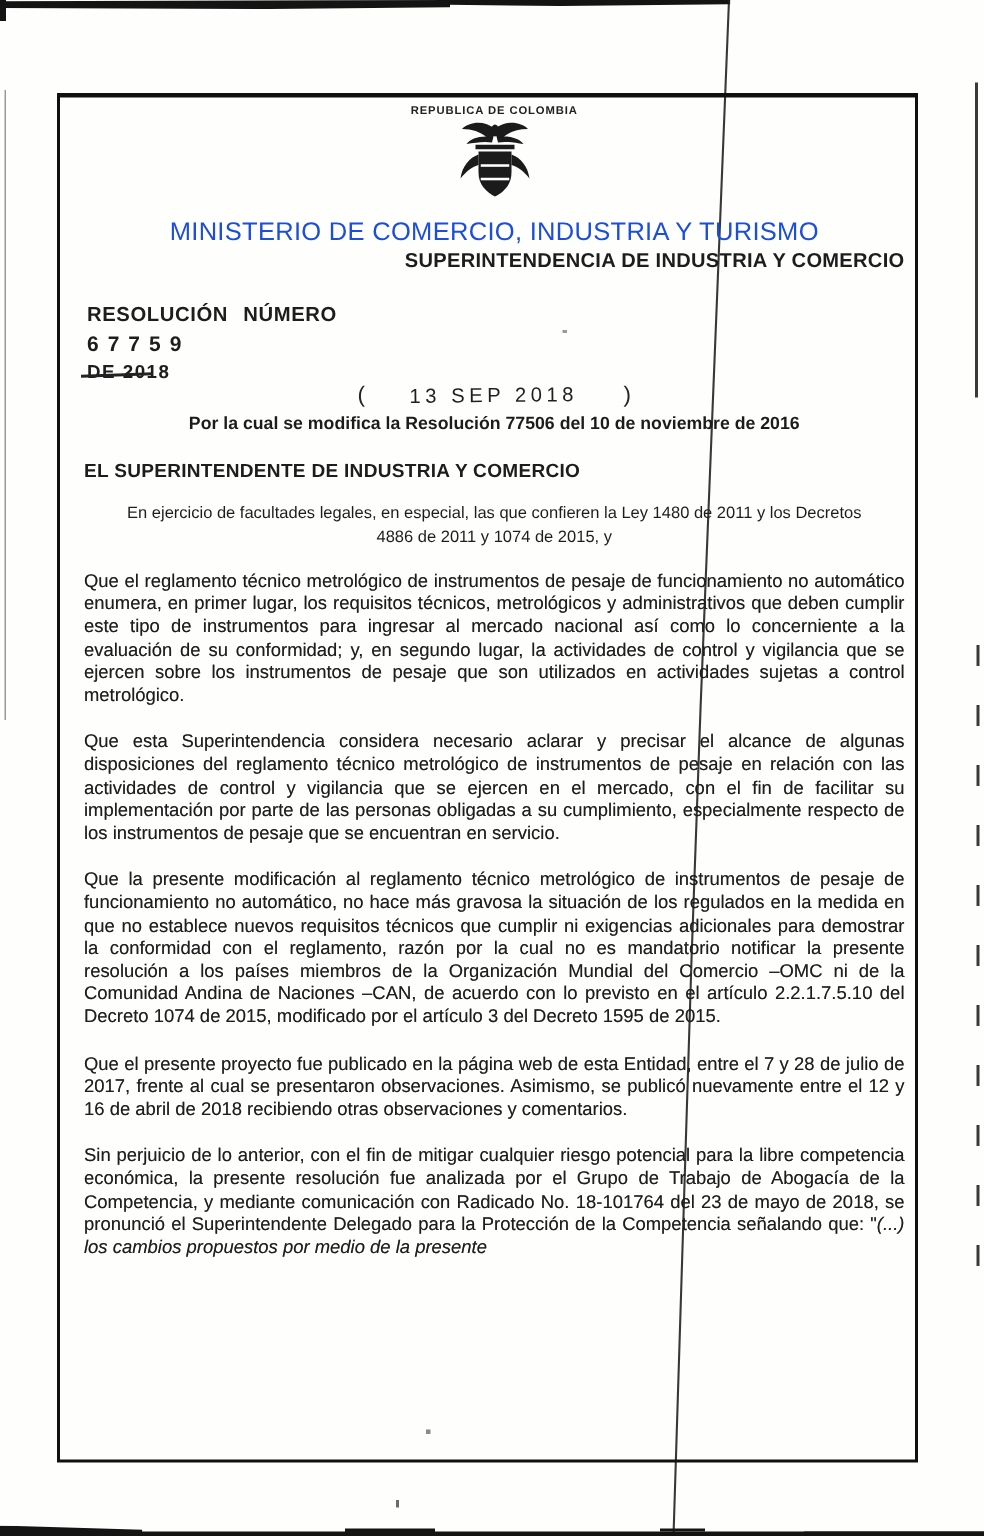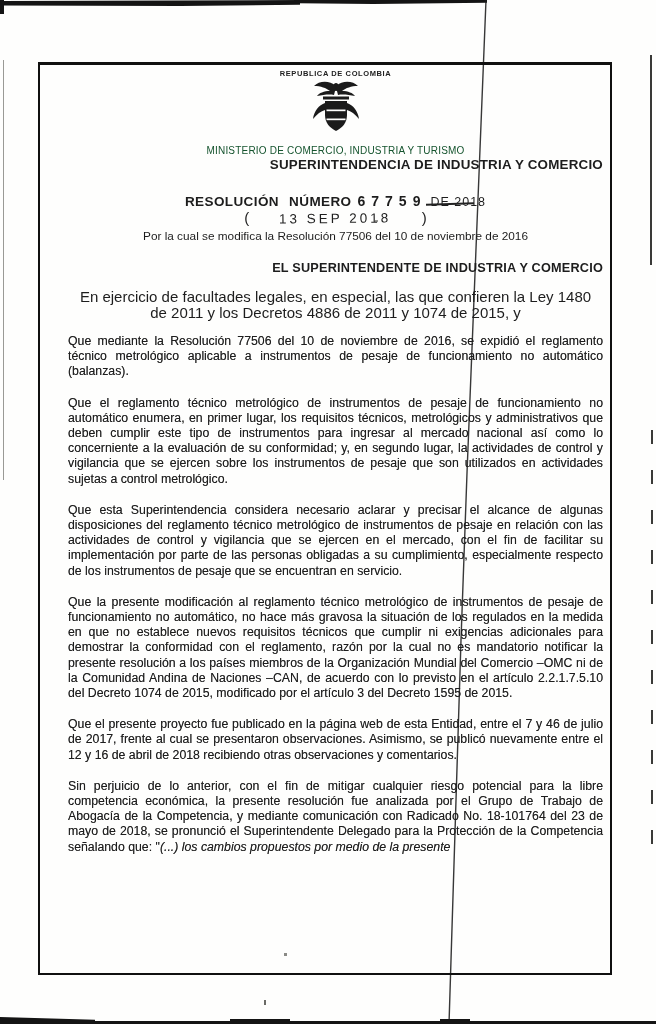--- a/index.html
+++ b/index.html
@@ -41,65 +41,65 @@
 
   
   .frame {
     position: absolute;
     left: 38px; top: 62px;
     width: 574px; height: 913px;
     border: 2px solid #101010;
     border-top-width: 3px;
     background: transparent;
   }
-  .content { position: relative; width: 100%; height: 100%; padding: 2px 7px 0 28px; }
+  .content { position: relative; width: 100%; height: 100%; padding: 2px 7px 0 16px; }
 
   
   .country {
     text-align: center; font-size: 7.5px; font-weight: bold;
     letter-spacing: .6px; margin-top: 2px; color: #222;
   }
   .emblem-wrap { text-align: center; margin-top: 1px; height: 58px; }
   .ministry {
-    text-align: center; font-size: 10px; letter-spacing: .2px;
-    margin-top: 8px; color: #14532d;
+    text-align: center; font-size: 17px; letter-spacing: .2px;
+    margin-top: 8px; color: #1d4ed8;
   }
   .agency {
     text-align: right; font-size: 13.4px; font-weight: bold;
     letter-spacing: .2px; margin-top: 1px;
   }
 
   .resolution-line {
     display: flex; justify-content: center; align-items: baseline;
-    margin-top: 21px; gap: 4px;
+    margin-top: 21px; gap: 4px; flex-direction: column;
   }
   .resolution-label { font-weight: bold; font-size: 13.5px; letter-spacing: .4px; word-spacing: 6px; }
   .resolution-number { font-weight: bold; font-size: 14px; letter-spacing: 6px; margin-left: 2px; }
-  .resolution-year { font-weight: normal; font-size: 12.5px; position: relative; letter-spacing: 1px; }
+  .resolution-year { font-weight: bold; font-size: 12.5px; position: relative; letter-spacing: 1px; }
   .resolution-year::after {
     content: ""; position: absolute; left: -4px; right: 12px; top: 55%;
     height: 1.5px; background: #222; transform: rotate(-2deg);
   }
 
   .stamp-line {
     display: flex; justify-content: center; align-items: baseline;
     gap: 30px; margin-top: 0px;
   }
   .stamp-paren { font-size: 15px; color: #242424; }
   .stamp-date  { font-size: 13.5px; letter-spacing: 3px; color: #1f1f1f;
                  transform: rotate(-.6deg); }
 
-  .subject { text-align: center; font-size: 11.8px; margin-top: 3px; color: #1c1c1c; }
+  .subject { text-align: center; font-size: 11.8px; margin-top: 3px; color: #1c1c1c; font-weight: bold; }
 
   .issuer {
-    text-align: right; font-weight: bold; font-size: 12.7px;
+    text-align: left; font-weight: bold; font-size: 12.7px;
     margin-top: 18px; letter-spacing: .2px;
   }
   .preamble {
-    text-align: center; font-size: 15px; line-height: 15.5px;
+    text-align: center; font-size: 11px; line-height: 15.5px;
     margin: 14px auto 0; max-width: 512px;
   }
   .section-heading {
     text-align: center; font-weight: bold; font-size: 12.8px;
     margin-top: 19px; letter-spacing: .3px;
   }
 
   
   .body-text { margin-top: 14px; }
   .body-text p {
@@ -166,25 +166,24 @@
       </div>
 
       <div class="subject">Por la cual se modifica la Resolución 77506 del 10 de noviembre de 2016</div>
 
       <div class="issuer">EL SUPERINTENDENTE DE INDUSTRIA Y COMERCIO</div>
 
       <div class="preamble">En ejercicio de facultades legales, en especial, las que confieren la Ley 1480 de 2011 y los Decretos 4886 de 2011 y 1074 de 2015, y</div>
 
 
       <div class="body-text">
-        <p>Que mediante la Resolución 77506 del 10 de noviembre de 2016, se expidió el reglamento técnico metrológico aplicable a instrumentos de pesaje de funcionamiento no automático (balanzas).</p>
         <p>Que el reglamento técnico metrológico de instrumentos de pesaje de funcionamiento no automático enumera, en primer lugar, los requisitos técnicos, metrológicos y administrativos que deben cumplir este tipo de instrumentos para ingresar al mercado nacional así como lo concerniente a la evaluación de su conformidad; y, en segundo lugar, la actividades de control y vigilancia que se ejercen sobre los instrumentos de pesaje que son utilizados en actividades sujetas a control metrológico.</p>
         <p>Que esta Superintendencia considera necesario aclarar y precisar el alcance de algunas disposiciones del reglamento técnico metrológico de instrumentos de pesaje en relación con las actividades de control y vigilancia que se ejercen en el mercado, con el fin de facilitar su implementación por parte de las personas obligadas a su cumplimiento, especialmente respecto de los instrumentos de pesaje que se encuentran en servicio.</p>
         <p>Que la presente modificación al reglamento técnico metrológico de instrumentos de pesaje de funcionamiento no automático, no hace más gravosa la situación de los regulados en la medida en que no establece nuevos requisitos técnicos que cumplir ni exigencias adicionales para demostrar la conformidad con el reglamento, razón por la cual no es mandatorio notificar la presente resolución a los países miembros de la Organización Mundial del Comercio –OMC ni de la Comunidad Andina de Naciones –CAN, de acuerdo con lo previsto en el artículo 2.2.1.7.5.10 del Decreto 1074 de 2015, modificado por el artículo 3 del Decreto 1595 de 2015.</p>
-        <p>Que el presente proyecto fue publicado en la página web de esta Entidad, entre el 7 y 46 de julio de 2017, frente al cual se presentaron observaciones. Asimismo, se publicó nuevamente entre el 12 y 16 de abril de 2018 recibiendo otras observaciones y comentarios.</p>
+        <p>Que el presente proyecto fue publicado en la página web de esta Entidad, entre el 7 y 28 de julio de 2017, frente al cual se presentaron observaciones. Asimismo, se publicó nuevamente entre el 12 y 16 de abril de 2018 recibiendo otras observaciones y comentarios.</p>
         <p><span>Sin perjuicio de lo anterior, con el fin de mitigar cualquier riesgo potencial para la libre competencia económica, la presente resolución fue analizada por el Grupo de Trabajo de Abogacía de la Competencia, y mediante comunicación con Radicado No. 18-101764 del 23 de mayo de 2018, se pronunció el Superintendente Delegado para la Protección de la Competencia señalando que: "</span><span class="quote-italic">(...) los cambios propuestos por medio de la presente</span></p>
       </div>
 
     </div>
   </div>
 
   <div class="artifact bottom-bar-1"></div>
   <div class="artifact bottom-bar-2"></div>
   <div class="artifact bottom-dash-1"></div>
   <div class="artifact bottom-dash-2"></div>

